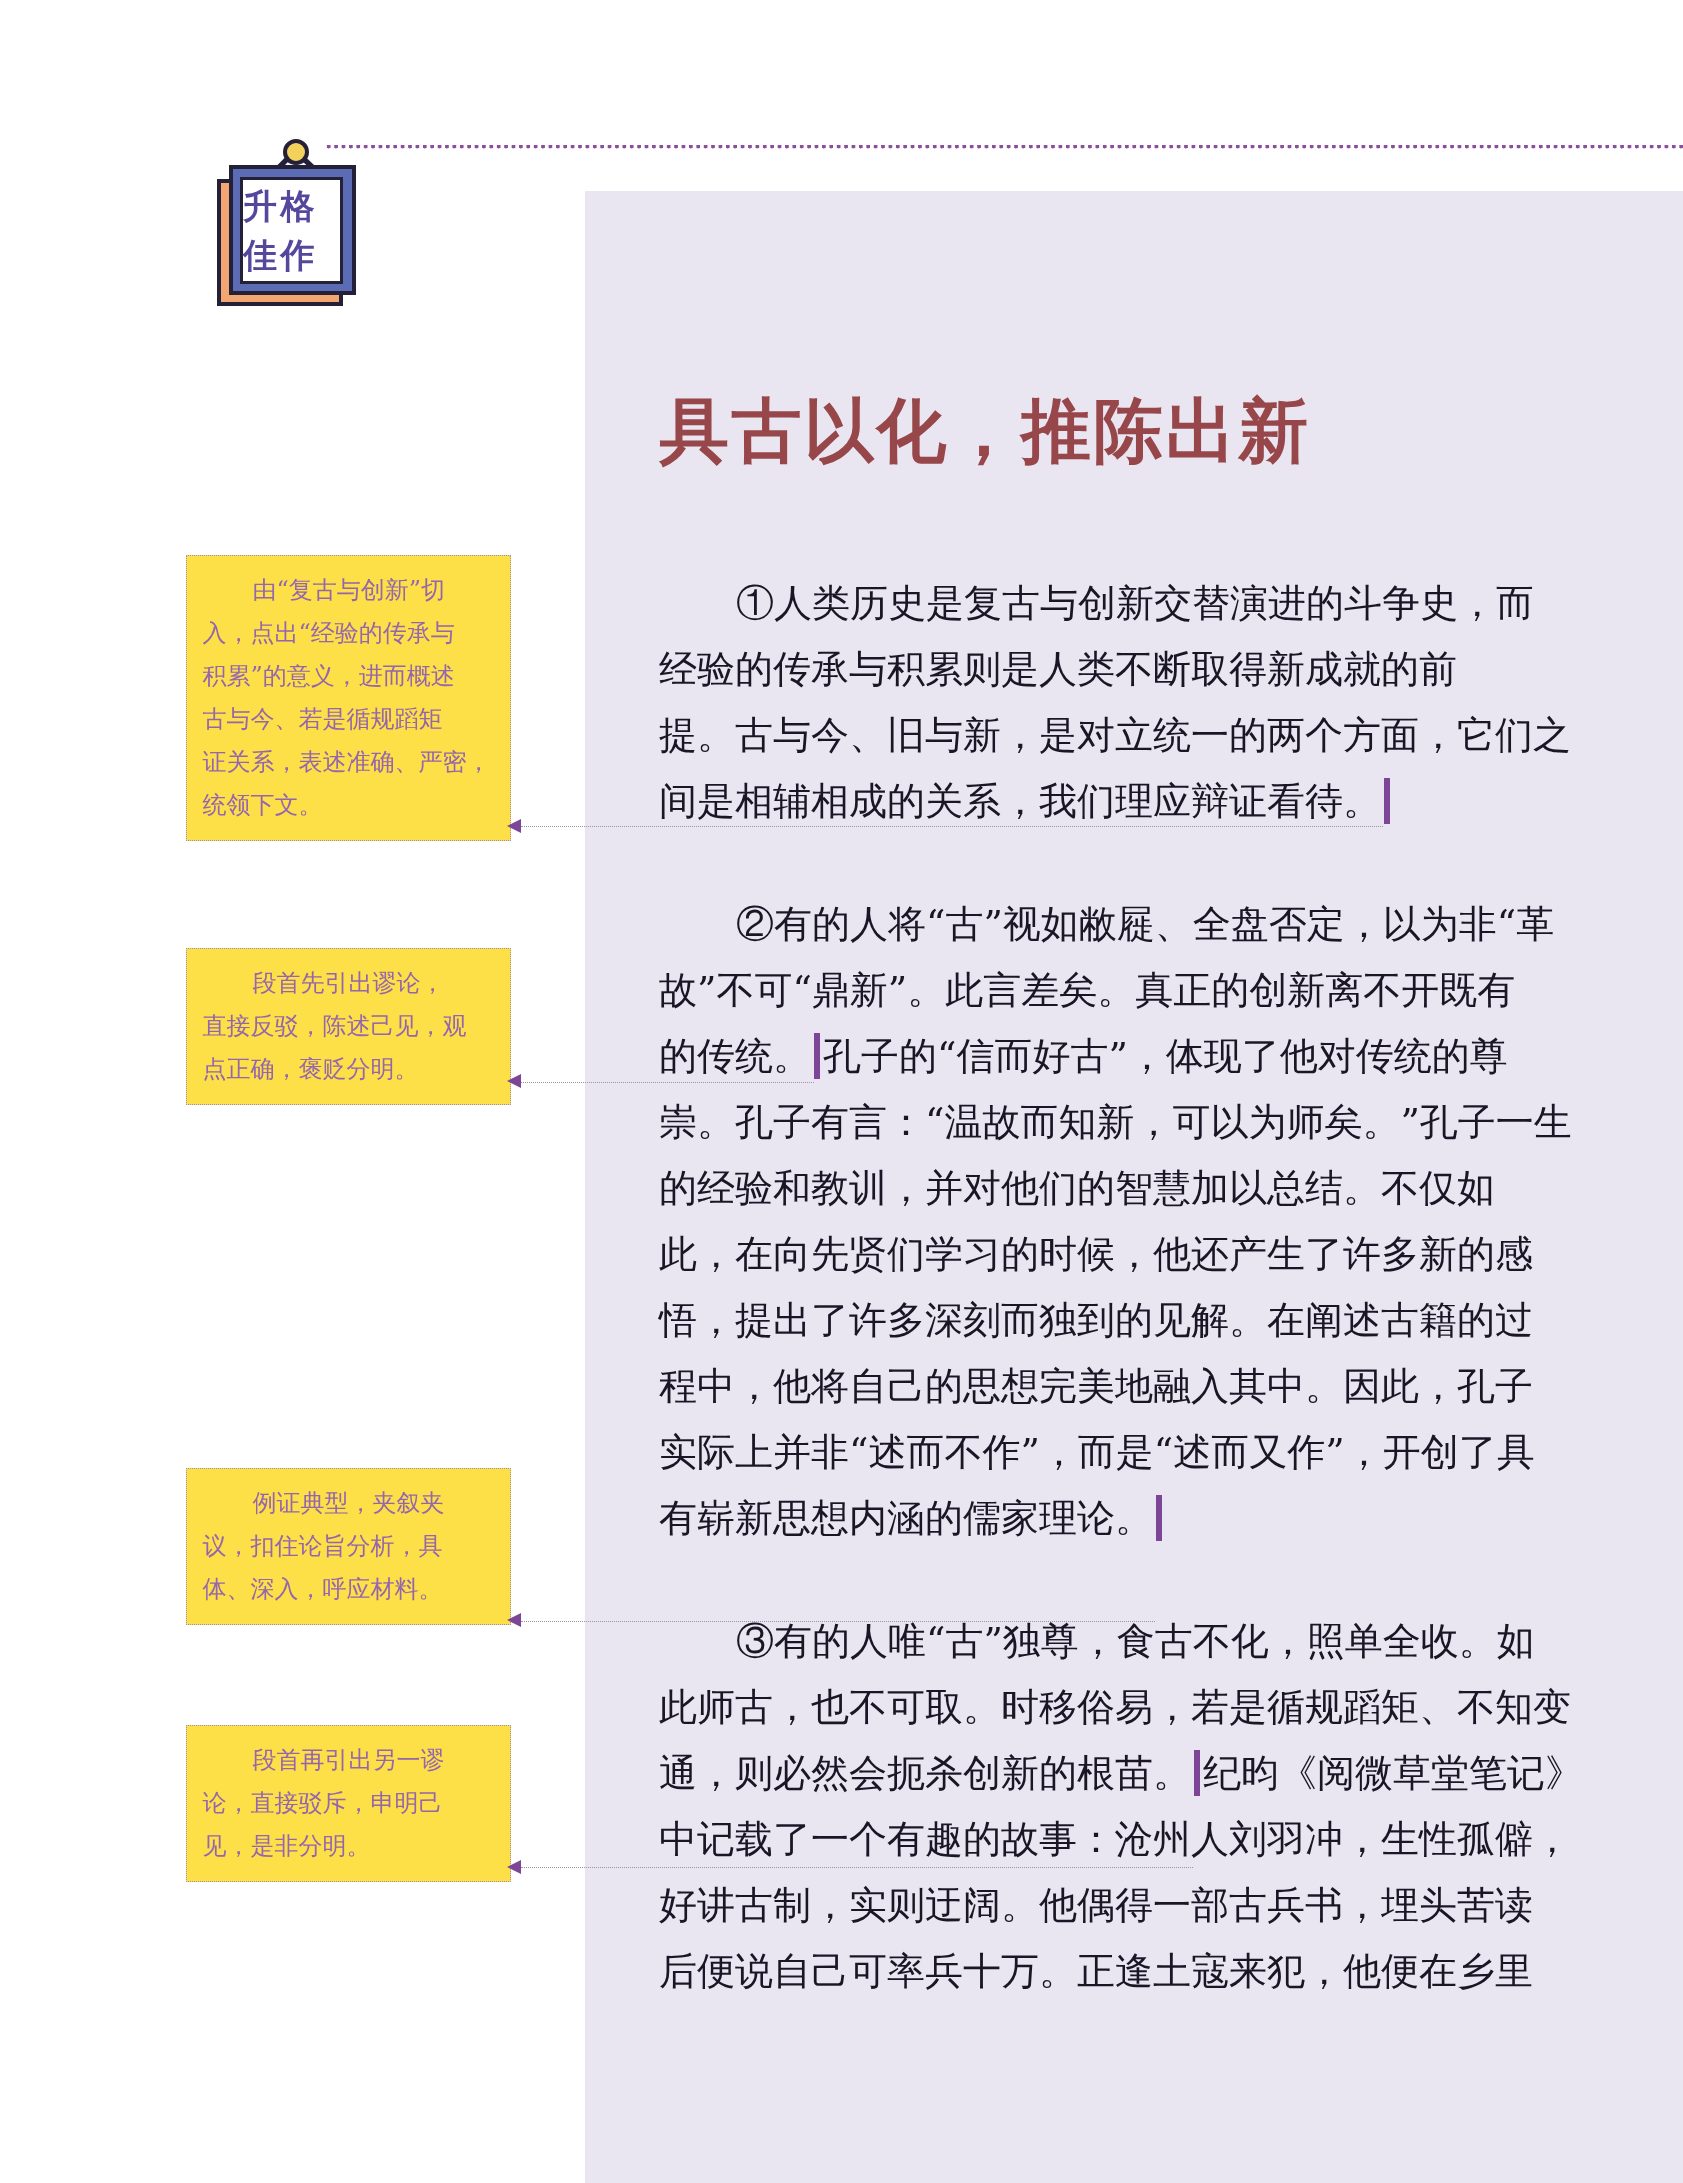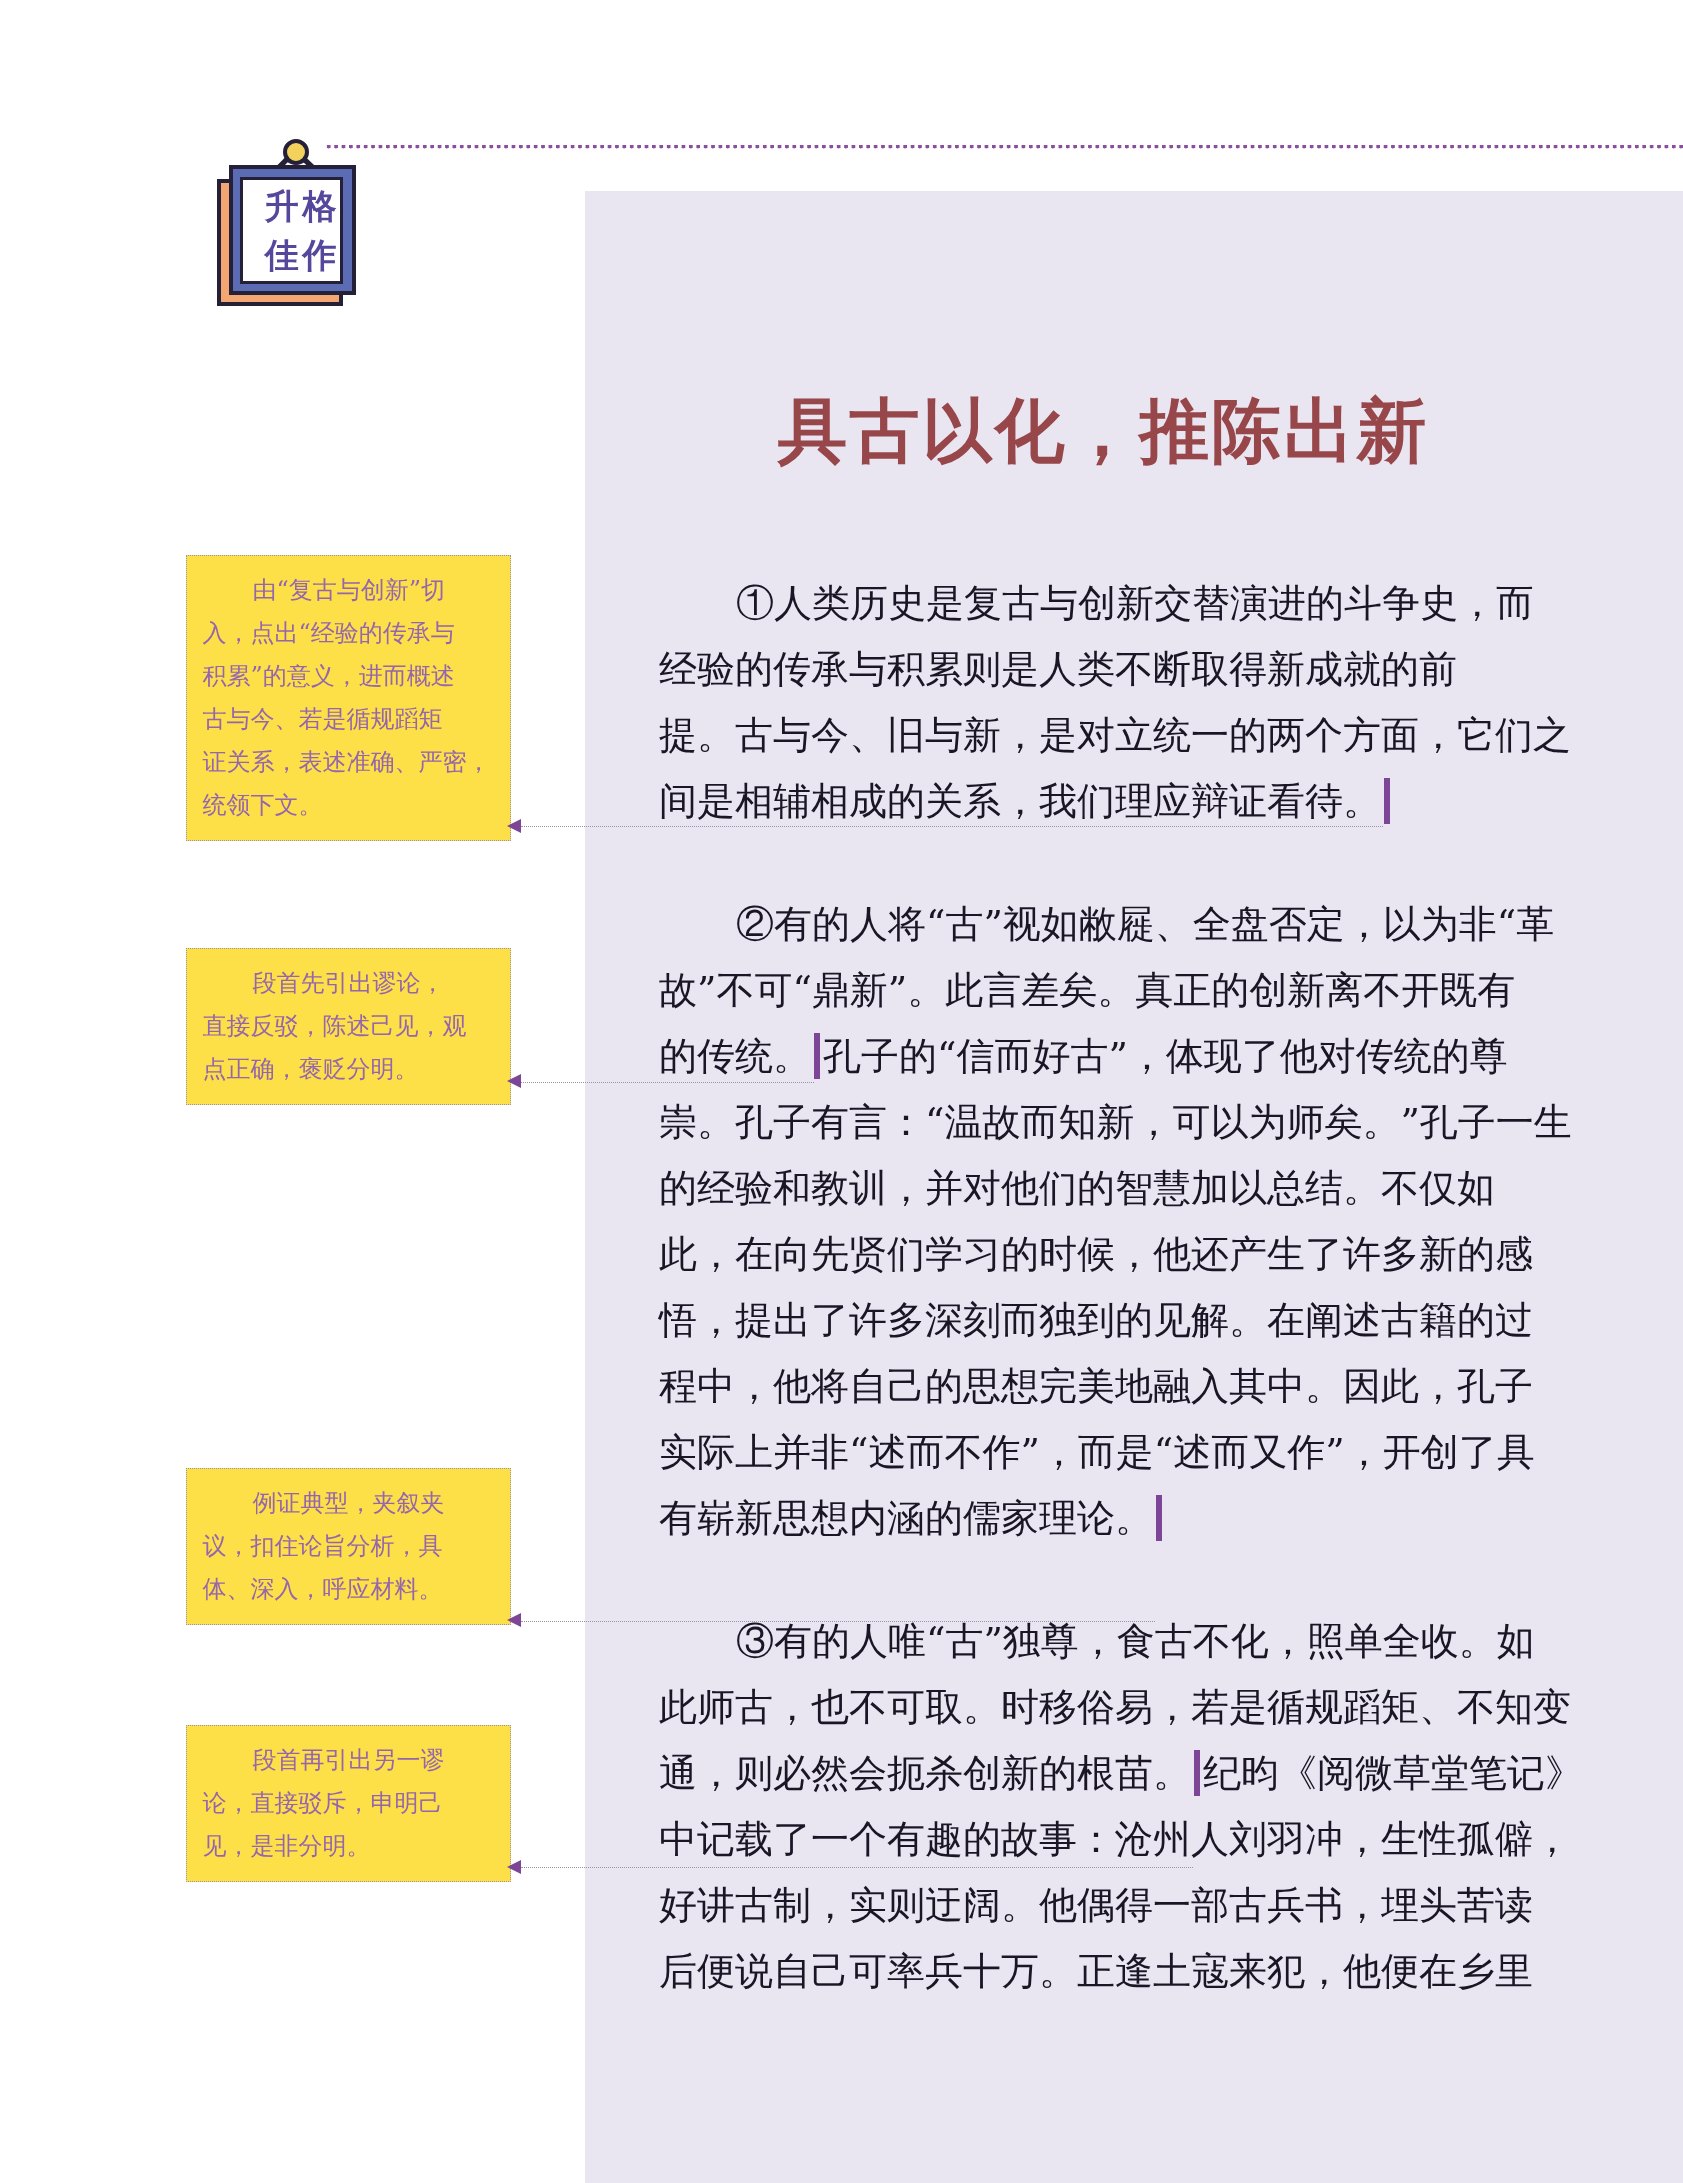--- a/index.html
+++ b/index.html
@@ -17,32 +17,32 @@
     background-image:radial-gradient(circle 2px at 3.6px 3.6px, #8b4d9d 1.9px, rgba(0,0,0,0) 2.1px);
     background-size:7.4px 7.1px; background-repeat:repeat-x;
   }
 
   
   .badge-back  { position:absolute; left:217px; top:179px; width:126px; height:127px; background:#f4a672; border:4.1px solid #232038; box-sizing:border-box; }
   .badge-frame { position:absolute; left:229px; top:165px; width:127px; height:130px; background:#5b6cb5; border:4.1px solid #232038; box-sizing:border-box; }
   .badge-inner {
     position:absolute; left:240px; top:177px; width:103px; height:107px; background:#ffffff;
     border:3.6px solid #232038; box-sizing:border-box;
-    display:flex; flex-direction:column; align-items:flex-end; justify-content:center;
+    display:flex; flex-direction:column; align-items:flex-start; justify-content:center;
   }
   .badge-inner span { font-size:34px; font-weight:bold; color:#55489c; line-height:49px; letter-spacing:3.6px; }
   .pin-legs { position:absolute; left:261px; top:146px; width:71px; height:31px; }
   .pin {
     position:absolute; left:283px; top:139px; width:18px; height:18px; background:#f3d25c;
     border:4.1px solid #232038; border-radius:50%; box-sizing:content-box;
   }
 
   
   .title {
-    position:absolute; left:659px; top:385px; width:888px; text-align:center;
+    position:absolute; left:659px; top:385px; width:888px; text-align:left;
     font-size:70px; font-weight:bold; color:#97464a; letter-spacing:2.4px; white-space:nowrap;
   }
 
   
   .essay { position:absolute; left:659px; top:570px; width:924px; color:#1a1625; font-size:38px; }
   .essay .p + .p { margin-top:57px; }
   .essay .line { height:66px; line-height:66px; white-space:nowrap; }
   .essay .indent { padding-left:77px; }
   .mk { display:inline-block; width:6px; height:46px; background:#7d4596; vertical-align:-9.5px; margin:0 3px; }
 

